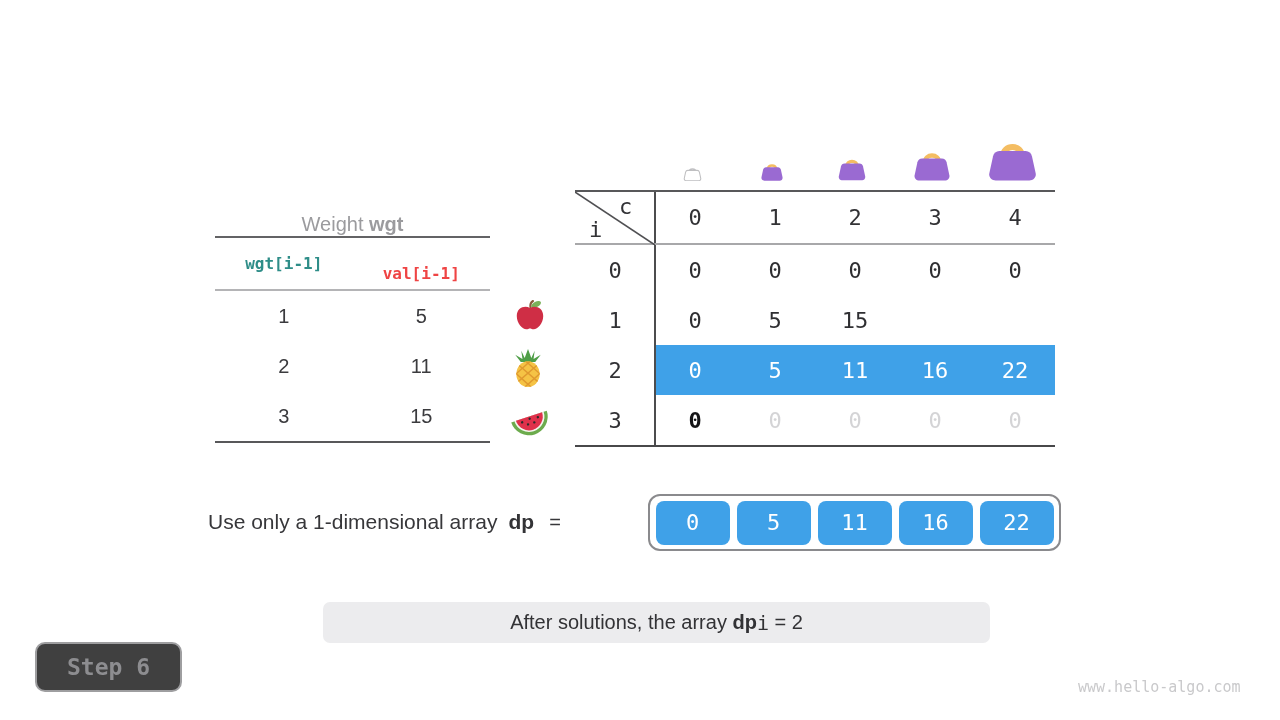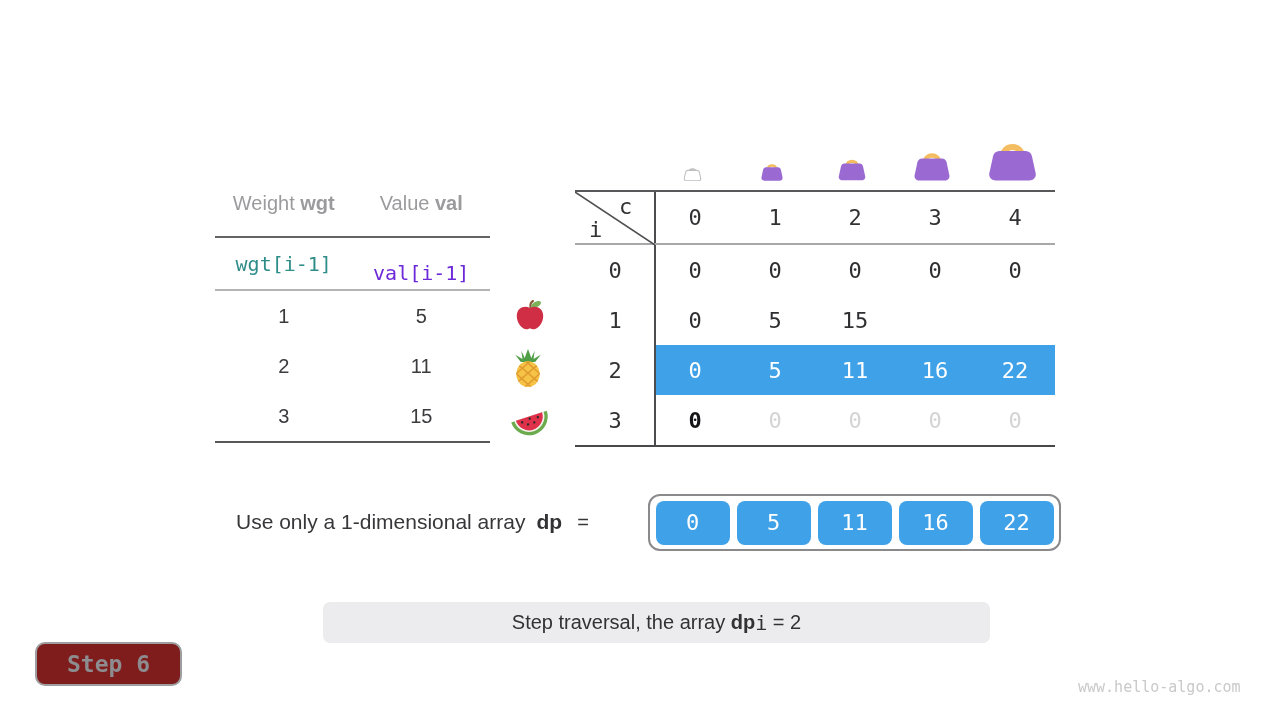--- a/index.html
+++ b/index.html
@@ -8,27 +8,27 @@
     position:relative; width:1280px; height:720px; background:#ffffff;
     font-family:"Liberation Sans", sans-serif; overflow:hidden;
   }
   .mono { font-family:"DejaVu Sans Mono", monospace; }
   .pre { white-space:pre; }
 
   
   .lt { position:absolute; left:215px; top:192px; width:275px; border-bottom:2px solid #58585a; }
   .lt-h { display:flex; height:46px; border-bottom:2px solid #636365;
           color:#9b9b9e; font-size:20px; }
-  .lt-h .cell { flex:1; display:flex; align-items:flex-start; justify-content:center; }
+  .lt-h .cell { flex:1; display:flex; align-items:flex-end; justify-content:center; }
   .lt-h b { font-weight:700; }
   .lt-code { display:flex; height:53px; border-bottom:2px solid #b4b4b6;
-             font-family:"DejaVu Sans Mono", monospace; font-weight:400; font-size:20px; }
+             font-family:"DejaVu Sans Mono", monospace; font-weight:700; font-size:16px; }
   .lt-code .cell { flex:1; display:flex; align-items:center; justify-content:center; }
   .teal { color:#2e8d88; }
-  .green { color:#6d28d9;margin-top:19px; }
+  .green { color:#ef4444;margin-top:19px; }
   .lt-r { display:flex; height:50px; font-size:20px; color:#3b3b3e; }
   .lt-r .cell { flex:1; display:flex; align-items:center; justify-content:center; }
 
   
   .fruit { position:absolute; }
   .fruit svg { display:block; }
 
   
   .dpt { position:absolute; left:575px; top:190px; width:480px;
          border-top:2px solid #58585a; border-bottom:2px solid #48484a; }
@@ -49,61 +49,57 @@
   .dpt-cells.highlight { background:#3fa1e8; }
   .dpt-cells.highlight .dpt-cell { color:#ffffff; }
   .cell-bold { font-weight:700; color:#151517 !important; }
   .cell-dim { color:#d4d4d6 !important; }
 
   
   .bag { position:absolute; }
   .bag svg { display:block; }
 
   
-  .eq-label { position:absolute; left:236px; top:505px; height:34px;
+  .eq-label { position:absolute; left:208px; top:505px; height:34px;
               display:flex; align-items:center; font-size:21px; color:#37373a; }
   .eq-code { font-weight:700; margin-left:11px; font-size:21px; color:#333336; }
   .eq-op { margin-left:15px; font-size:20px; color:#37373a; }
   .dparr { position:absolute; left:648px; top:494px; width:413px; height:57px;
            border:2px solid #8a8a8d; border-radius:12px; background:#ffffff;
            display:flex; align-items:center; justify-content:center; gap:7px; }
   .dparr .box { width:74px; height:44px; border-radius:8px; background:#3fa1e8;
                 color:#ffffff; font-family:"DejaVu Sans Mono", monospace; font-size:22px;
                 display:flex; align-items:center; justify-content:center; }
 
   
   .caption { position:absolute; left:323px; top:602px; width:667px; height:41px;
              background:#ececee; border-radius:7px; display:flex; align-items:center;
              justify-content:center; font-size:20px; color:#323235; }
   .caption b { font-weight:700; }
   .caption .mono { font-size:20px; }
 
   
-  .step { position:absolute; left:35px; top:642px; width:147px; height:44px;
-          background:#7f1d1d; border:2px solid #9e9ea0; border-radius:10px;
+  .step { position:absolute; left:35px; top:642px; width:147px; height:50px;
+          background:#404040; border:2px solid #9e9ea0; border-radius:10px;
           display:flex; align-items:center; justify-content:center;
           font-family:"DejaVu Sans Mono", monospace; font-weight:700;
           font-size:23px; color:#8d8d90; }
   .site { position:absolute; left:1078px; top:678px;
           font-family:"DejaVu Sans Mono", monospace; font-size:15px; color:#c9c9cb; }
 </style>
 </head>
 <body>
 
 <div id="stage">
 
   <div class="lt">
     <div class="lt-h">
       <div class="cell">
           <span class="pre">Weight </span>
           <b>wgt</b>
-        </div>
-      <div class="cell">
-          <span class="pre">Value </span>
-          <b>val</b>
         </div>
     </div>
     <div class="lt-code">
       <div class="cell teal">wgt[i-1]</div>
       <div class="cell green">val[i-1]</div>
     </div>
     <div class="lt-r">
       <div class="cell">1</div>
       <div class="cell">5</div>
     </div>
@@ -256,21 +252,21 @@
   </div>
   <div class="dparr">
     <div class="box">0</div>
     <div class="box">5</div>
     <div class="box">11</div>
     <div class="box">16</div>
     <div class="box">22</div>
   </div>
 
   <div class="caption">
-    <span class="pre">Step traversal, the array </span>
+    <span class="pre">After solutions, the array </span>
     <b class="pre">dp</b>
     <span class="mono pre">i</span>
     <span class="pre"> = 2</span>
   </div>
 
   <div class="step">Step 6</div>
   <div class="site">www.hello-algo.com</div>
 
 </div>
 

